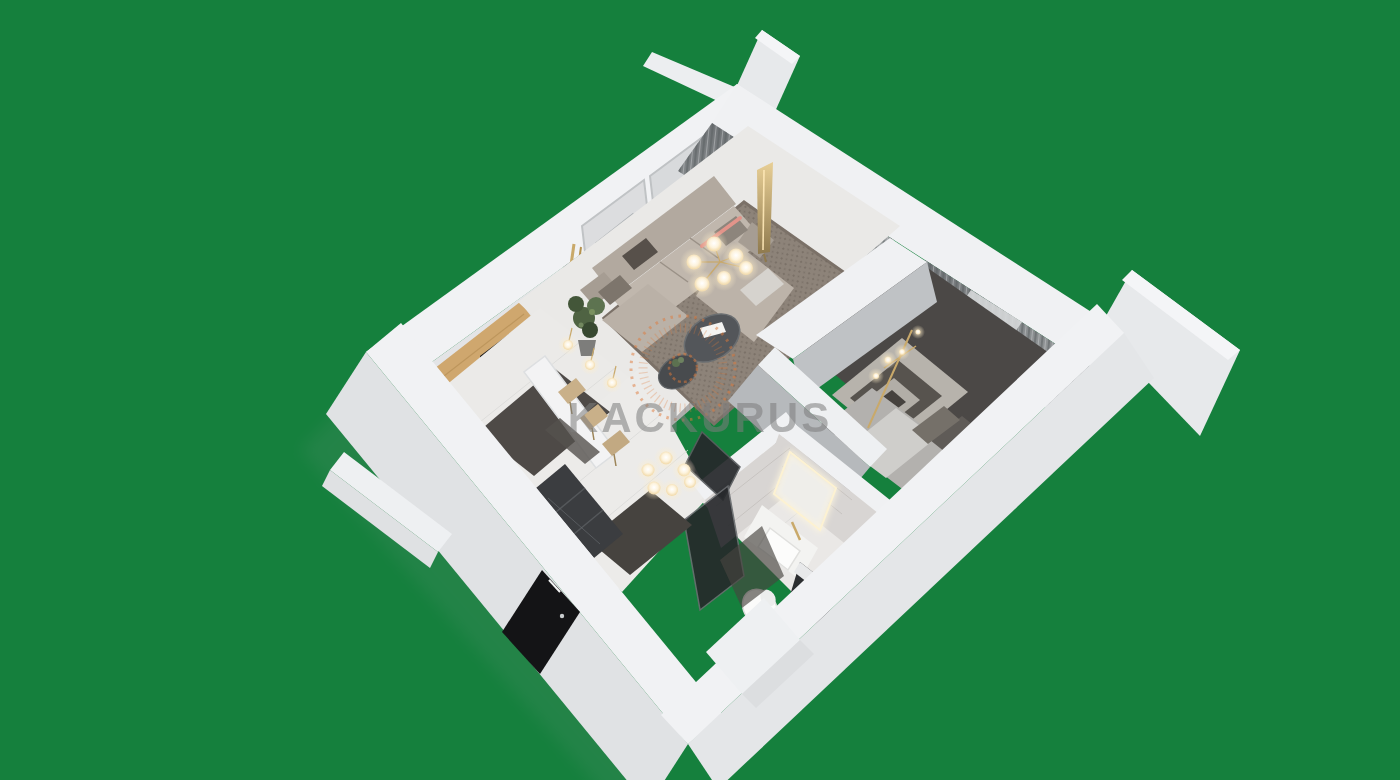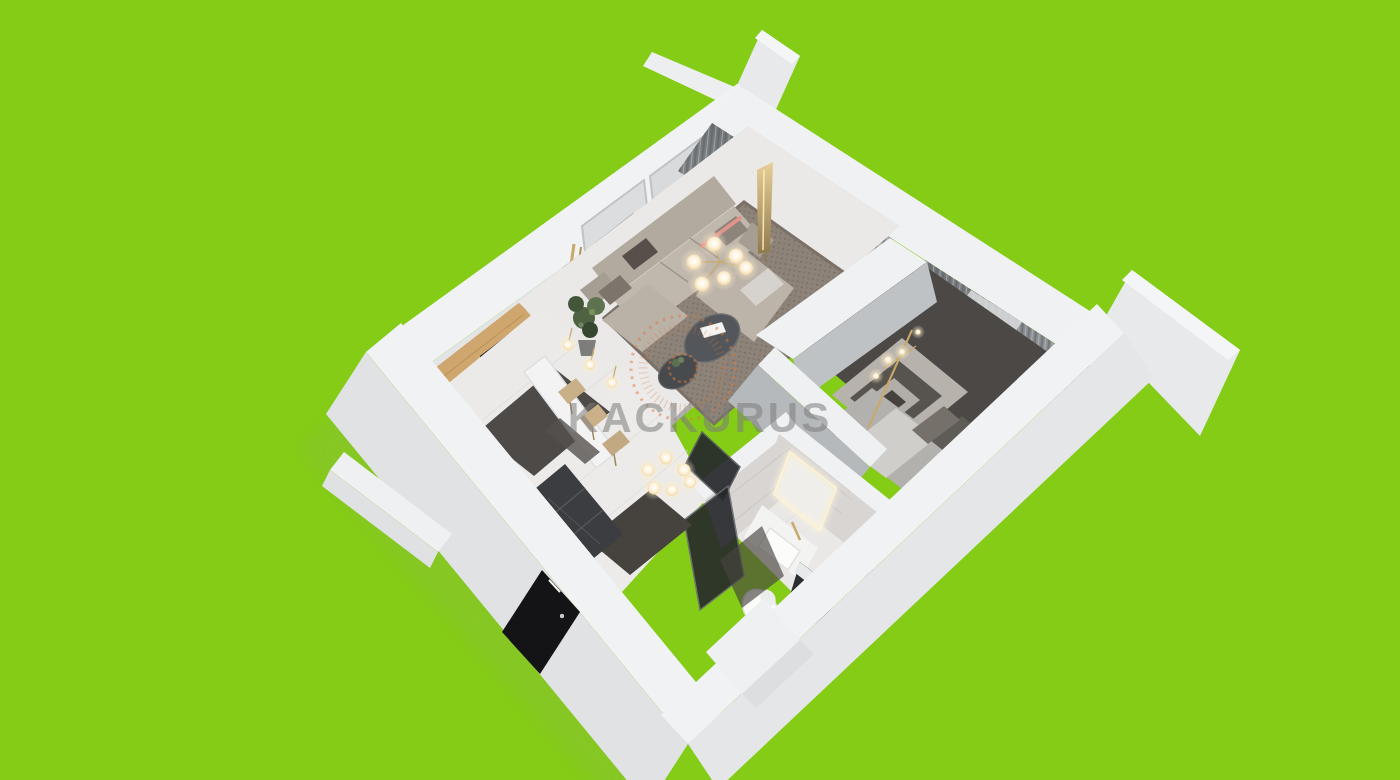--- a/index.html
+++ b/index.html
@@ -1,16 +1,16 @@
 <!DOCTYPE html>
 <html><head>
 <meta charset="utf-8">
 <style>
   html,body{margin:0;padding:0;background:#fff;}
-  .stage{position:relative;width:1400px;height:780px;background:#84cc16;overflow:hidden;
+  .stage{position:relative;width:1400px;height:780px;background:#15803d;overflow:hidden;
          font-family:"Liberation Sans",sans-serif;}
   .stage svg{position:absolute;left:0;top:0;}
   .wm-text{font-family:"Liberation Sans",sans-serif;font-weight:700;font-size:42px;
            letter-spacing:3px;opacity:.55;}
 </style>
 </head>
 <body>
 
 <div class="stage">
 <svg width="1400" height="780" viewBox="0 0 1400 780">

